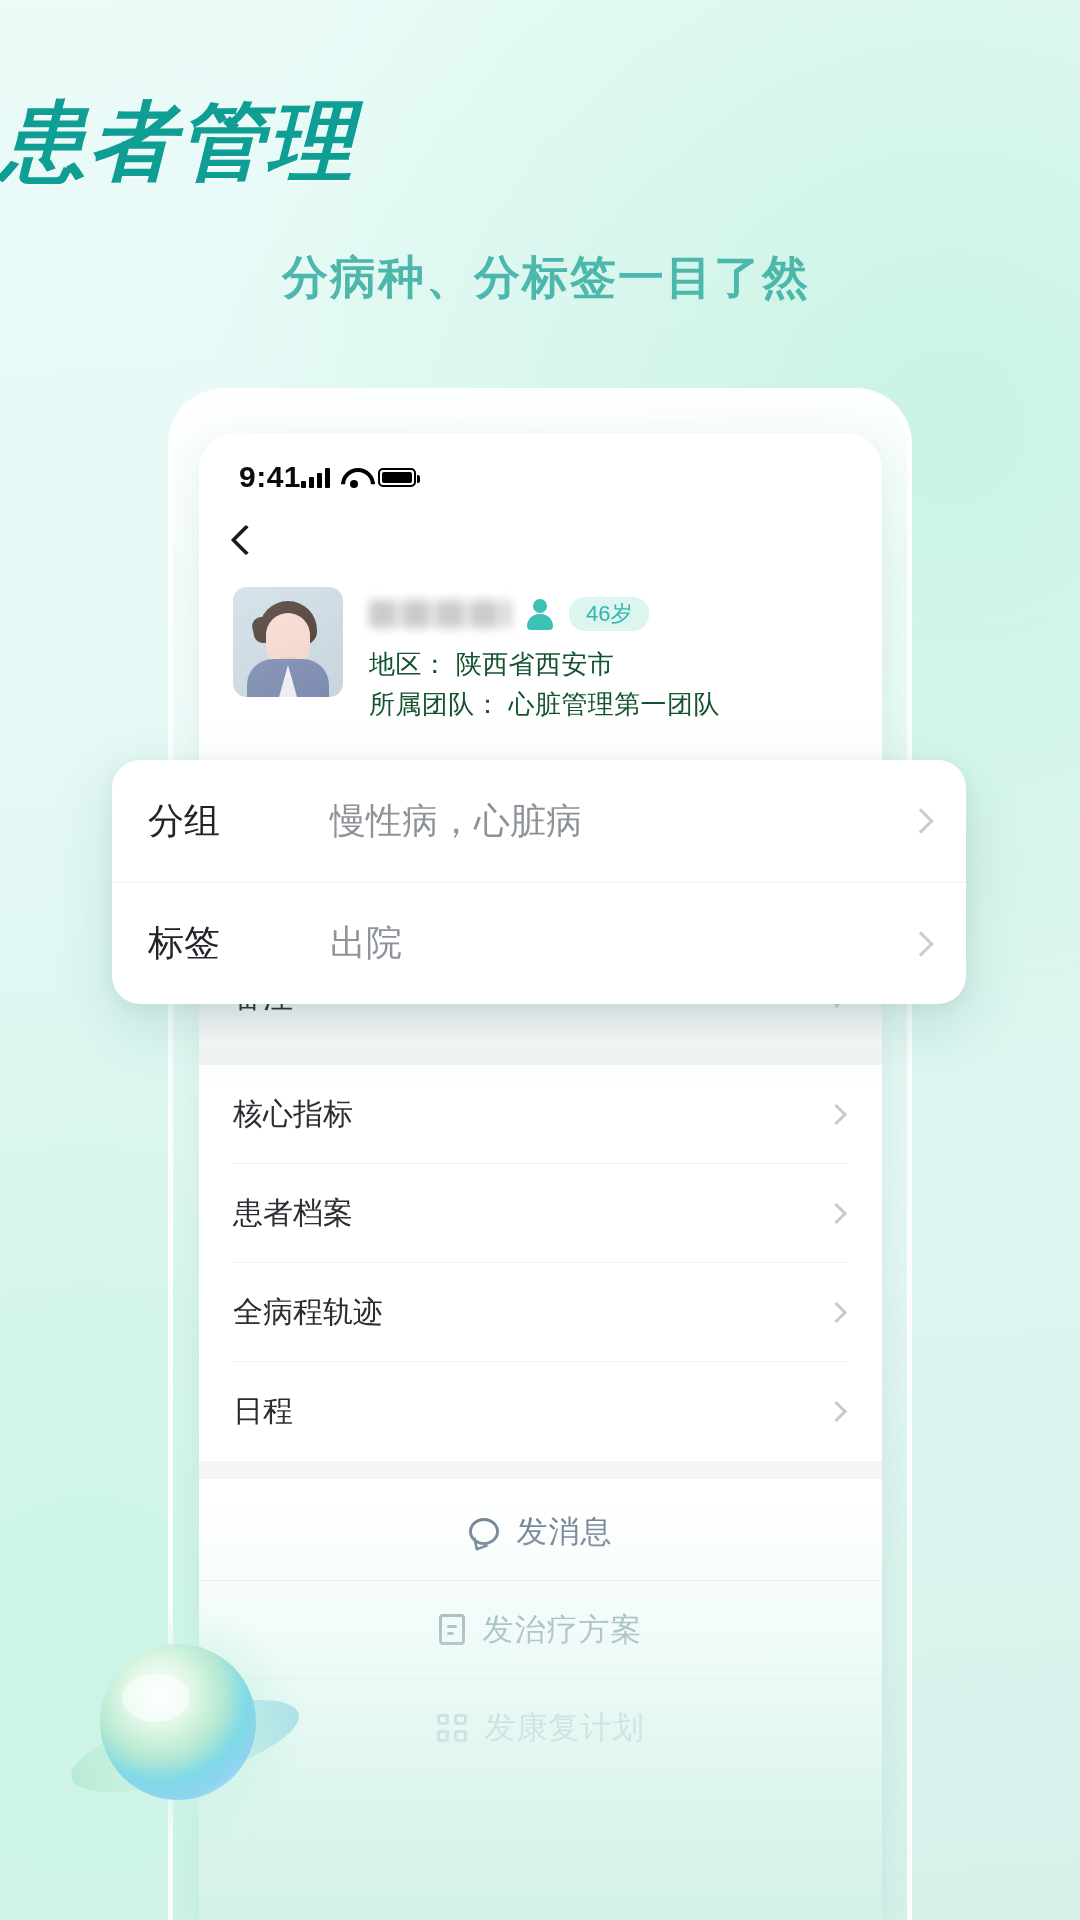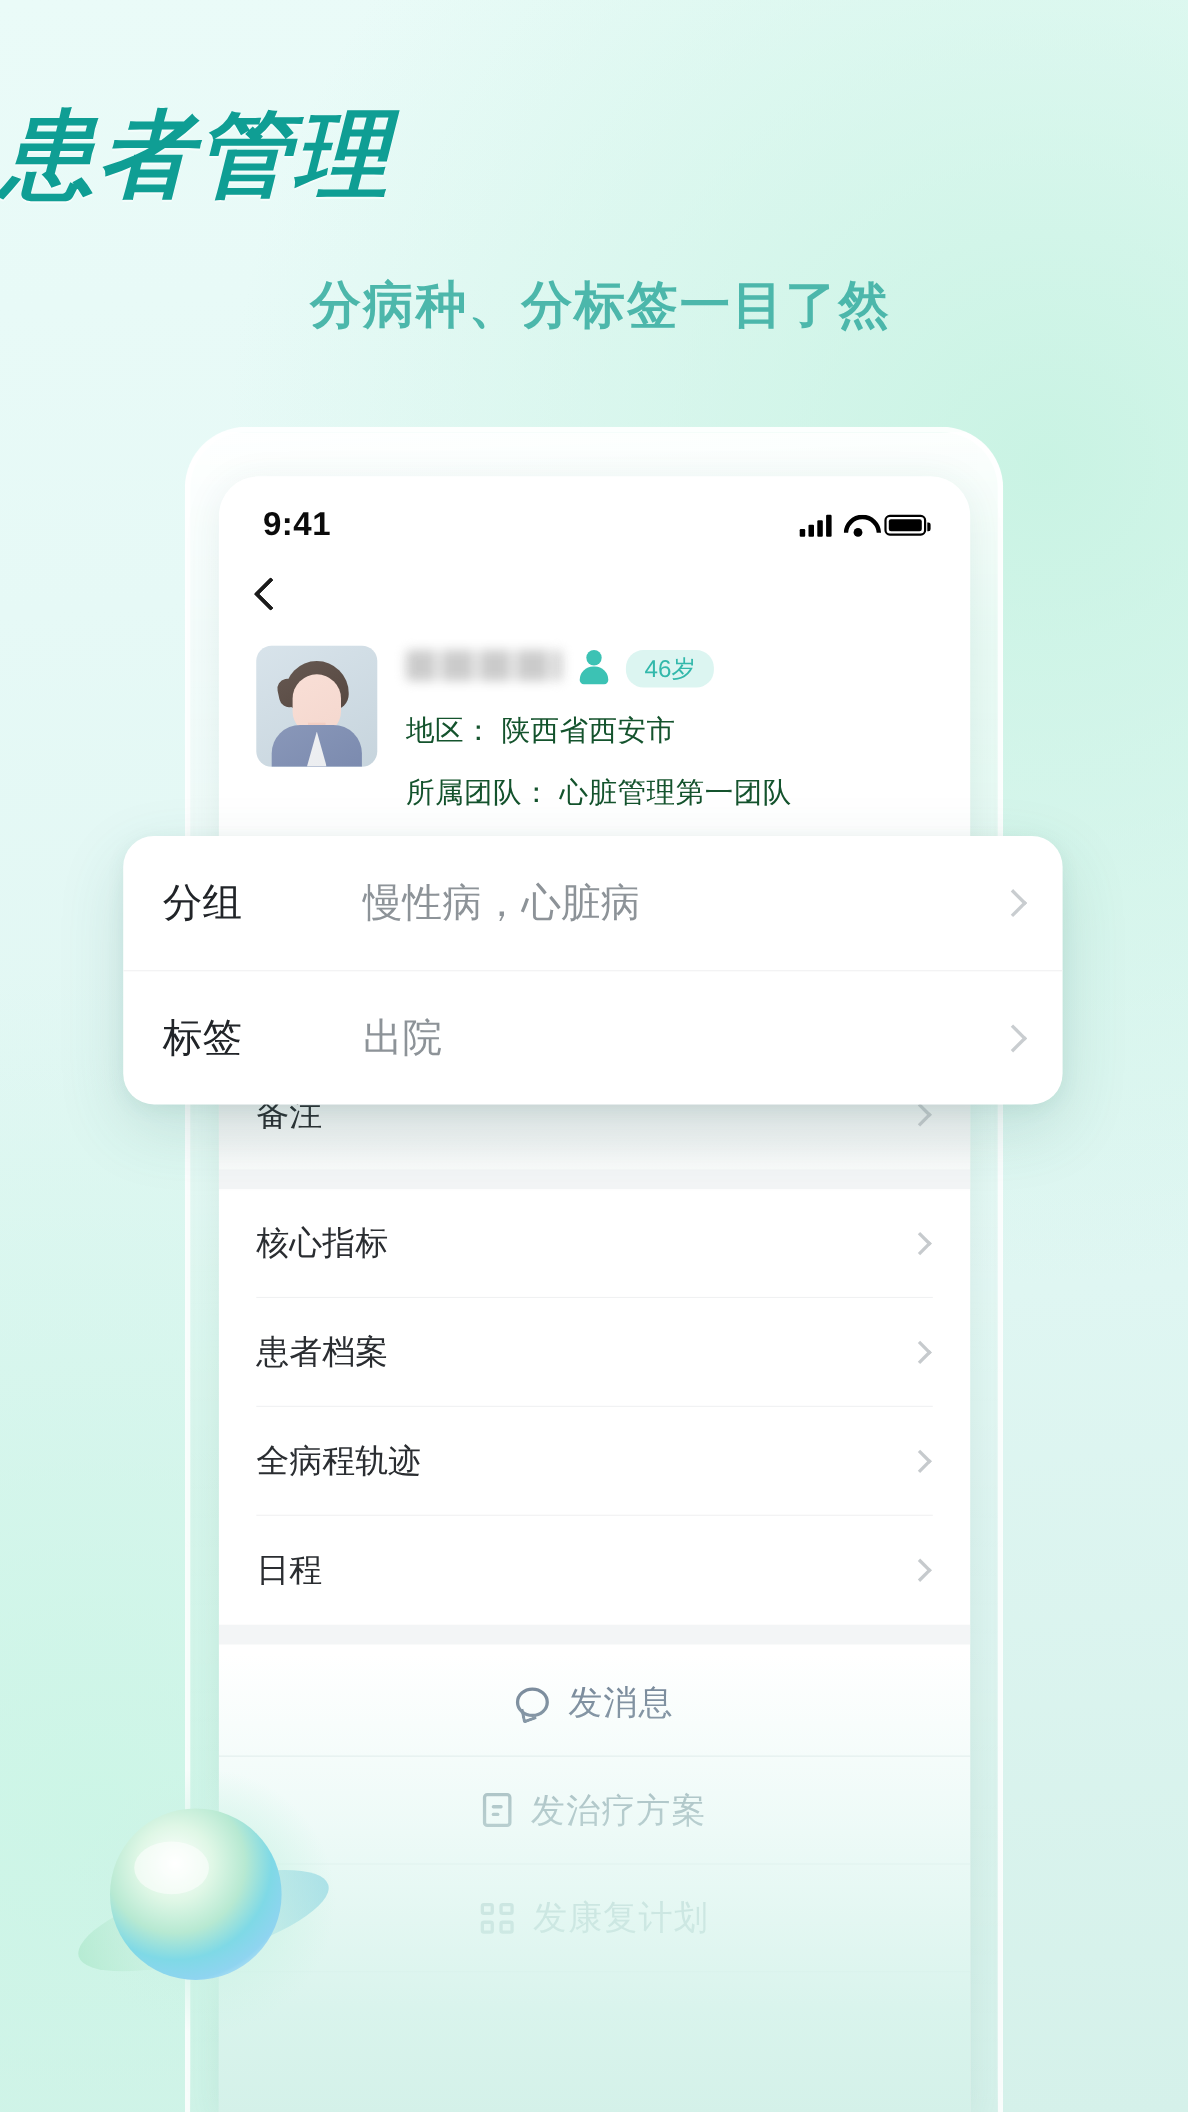--- a/index.html
+++ b/index.html
@@ -79,21 +79,20 @@
     background: linear-gradient(180deg, rgba(223,246,241,0) 0%, rgba(223,246,241,0.55) 38%, rgba(214,243,235,0.93) 78%, #d4f1e9 100%);
     pointer-events: none;
     z-index: 8;
   }
 
   
   .statusbar {
     height: 74px;
     display: flex;
     align-items: center;
-    justify-content: space-between;
     padding: 14px 40px 0 40px;
   }
   .status-time {
     font-size: 30px;
     font-weight: 600;
     color: #0b0b0b;
     letter-spacing: 0.5px;
   }
   .status-icons { display: flex; align-items: center; gap: 11px; }
   .sig { display: flex; align-items: flex-end; gap: 3px; height: 21px; }
@@ -145,21 +144,21 @@
   }
   .av-hair { position:absolute; left:26px; top:14px; width:58px; height:44px; background:#4b3b33; border-radius:30px 30px 14px 14px; }
   .av-hair::after{ content:""; position:absolute; left:-6px; top:16px; width:18px; height:26px; background:#4b3b33; border-radius:10px; transform:rotate(-12deg);}
   .av-face { position:absolute; left:33px; top:26px; width:44px; height:54px; background:#fbdcd2; border-radius:22px 22px 20px 20px; }
   .av-neck { position:absolute; left:47px; top:70px; width:16px; height:20px; background:#f7cfc3; }
   .av-body { position:absolute; left:14px; bottom:0; width:82px; height:38px; background:#7f8fb5; border-radius:26px 26px 0 0; }
   .av-collar{ position:absolute; left:46px; bottom:0; width:18px; height:32px; background:#f3f5f8; clip-path: polygon(50% 0,100% 100%,0 100%); }
   .av-shade { position:absolute; inset:0; background: linear-gradient(150deg, rgba(255,255,255,0.18), rgba(0,0,0,0.04)); }
 
   .pinfo { flex: 1 1 auto; padding-top: 4px; }
-  .pname-row { display:flex; align-items:flex-start; gap: 16px; height: 46px; }
+  .pname-row { display:flex; align-items:center; gap: 16px; height: 46px; }
   .pname-blur {
     width: 142px; height: 28px; border-radius: 4px;
     background: repeating-linear-gradient(90deg,#c9c9c9 0 26px,#e9e9e9 26px 34px);
     filter: blur(5px);
     opacity: 0.95;
   }
   .sex-icon { width: 26px; height: 30px; position: relative; }
   .sex-icon::before{ content:""; position:absolute; left:6px; top:0; width:14px; height:14px; background:#3cc2b4; border-radius:50%; }
   .sex-icon::after{ content:""; position:absolute; left:0; top:15px; width:26px; height:16px; background:#3cc2b4; border-radius:13px 13px 4px 4px; }
   .age-badge {
@@ -300,21 +299,21 @@
         <div class="av-collar"></div>
         <div class="av-shade"></div>
       </div>
       <div class="pinfo">
         <div class="pname-row">
           <div class="pname-blur"></div>
           <div class="sex-icon"></div>
           <div class="age-badge">46岁</div>
         </div>
         <div class="pmeta">地区： 陕西省西安市</div>
-        <div class="pmeta" style="margin-top:16px">所属团队： 心脏管理第一团队</div>
+        <div class="pmeta" style="margin-top:0">所属团队： 心脏管理第一团队</div>
       </div>
     </div>
 
     <div class="sheet">
       <div class="row">
         <div class="label">分组</div>
         <div class="value">慢性病，心脏病</div>
         <div class="chev"></div>
       </div>
       <div class="row">

